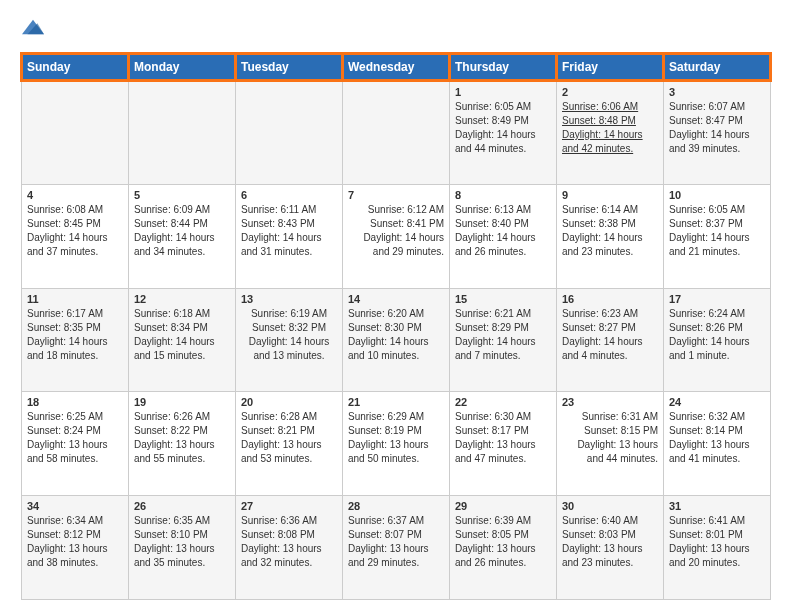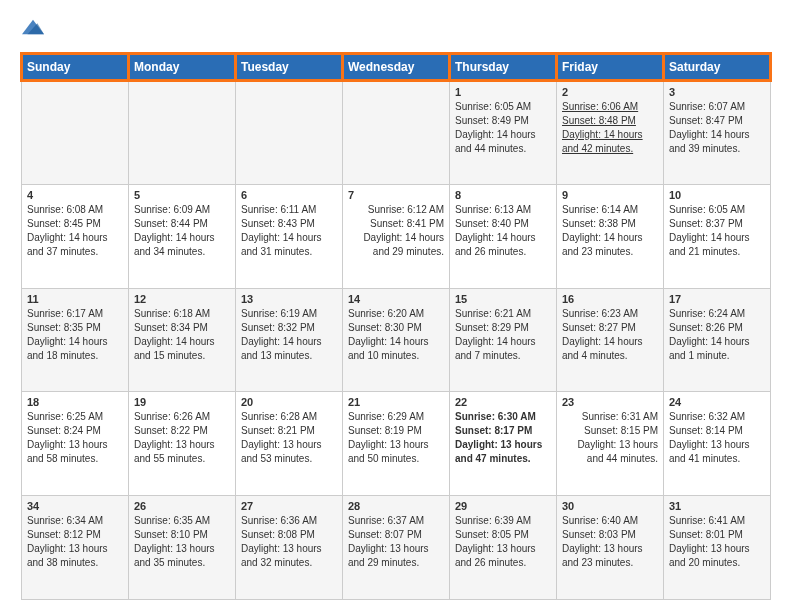--- a/index.html
+++ b/index.html
@@ -208,21 +208,21 @@
 Daylight: 14 hours and 18 minutes.</div>
           </td>
           <td>
             <span class="day-num">12</span>
             <div class="day-info" style="white-space: pre-line;">Sunrise: 6:18 AM
 Sunset: 8:34 PM
 Daylight: 14 hours and 15 minutes.</div>
           </td>
           <td>
             <span class="day-num">13</span>
-            <div class="day-info" style="white-space: pre-line;">Sunrise: 6:19 AM
+            <div class="day-info" style="white-space: pre-line; text-align: center;">Sunrise: 6:19 AM
 Sunset: 8:32 PM
 Daylight: 14 hours and 13 minutes.</div>
           </td>
           <td>
             <span class="day-num">14</span>
             <div class="day-info" style="white-space: pre-line;">Sunrise: 6:20 AM
 Sunset: 8:30 PM
 Daylight: 14 hours and 10 minutes.</div>
           </td>
           <td>
@@ -264,21 +264,21 @@
 Daylight: 13 hours and 53 minutes.</div>
           </td>
           <td>
             <span class="day-num">21</span>
             <div class="day-info" style="white-space: pre-line;">Sunrise: 6:29 AM
 Sunset: 8:19 PM
 Daylight: 13 hours and 50 minutes.</div>
           </td>
           <td>
             <span class="day-num">22</span>
-            <div class="day-info" style="white-space: pre-line; font-weight: bold;">Sunrise: 6:30 AM
+            <div class="day-info" style="white-space: pre-line;">Sunrise: 6:30 AM
 Sunset: 8:17 PM
 Daylight: 13 hours and 47 minutes.</div>
           </td>
           <td>
             <span class="day-num">23</span>
             <div class="day-info" style="white-space: pre-line; text-align: right;">Sunrise: 6:31 AM
 Sunset: 8:15 PM
 Daylight: 13 hours and 44 minutes.</div>
           </td>
           <td>

